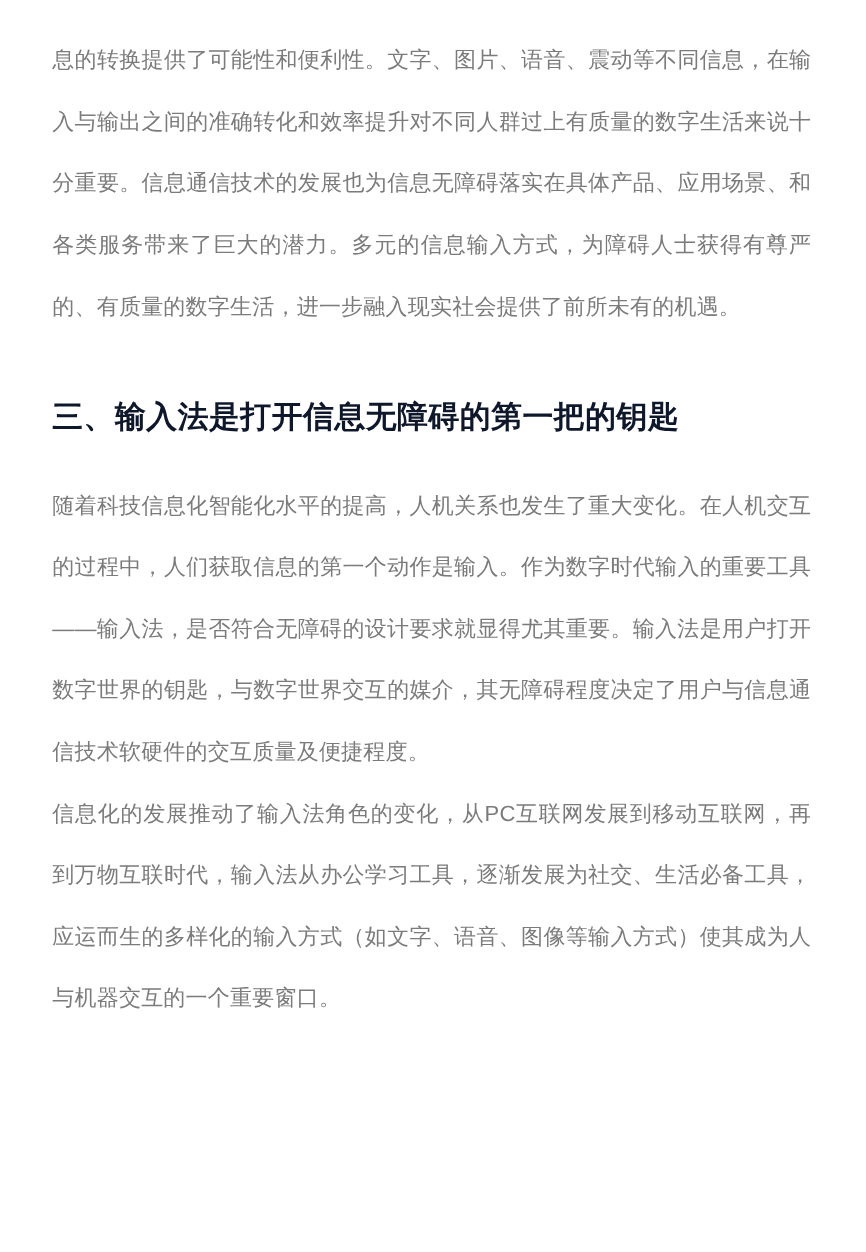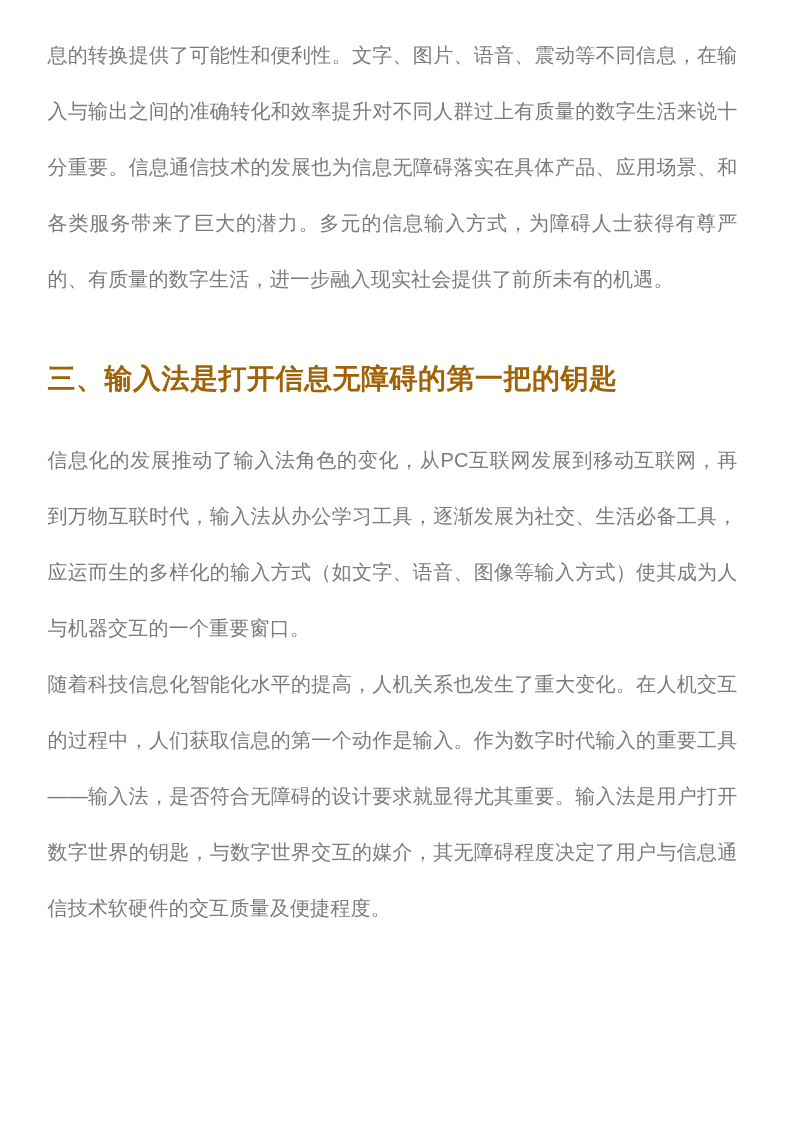--- a/index.html
+++ b/index.html
@@ -25,26 +25,26 @@
     color: #7b7b7b;
     text-align: justify;
     text-justify: inter-ideograph;
     letter-spacing: 0.2px;
   }
   .section-heading {
     margin: 52px 0 34px 0;
     font-size: 28px;
     line-height: 39px;
     font-weight: 700;
-    color: #a16207;
+    color: #0f172a;
     letter-spacing: 0.5px;
     text-align: left;
   }
 </style>
 </head>
 <body>
 
 <div class="page">
   <p class="body-para">息的转换提供了可能性和便利性。文字、图片、语音、震动等不同信息，在输入与输出之间的准确转化和效率提升对不同人群过上有质量的数字生活来说十分重要。信息通信技术的发展也为信息无障碍落实在具体产品、应用场景、和各类服务带来了巨大的潜力。多元的信息输入方式，为障碍人士获得有尊严的、有质量的数字生活，进一步融入现实社会提供了前所未有的机遇。</p>
   <h2 class="section-heading">三、输入法是打开信息无障碍的第一把的钥匙</h2>
+  <p class="body-para">随着科技信息化智能化水平的提高，人机关系也发生了重大变化。在人机交互的过程中，人们获取信息的第一个动作是输入。作为数字时代输入的重要工具——输入法，是否符合无障碍的设计要求就显得尤其重要。输入法是用户打开数字世界的钥匙，与数字世界交互的媒介，其无障碍程度决定了用户与信息通信技术软硬件的交互质量及便捷程度。</p>
   <p class="body-para">信息化的发展推动了输入法角色的变化，从PC互联网发展到移动互联网，再到万物互联时代，输入法从办公学习工具，逐渐发展为社交、生活必备工具，应运而生的多样化的输入方式（如文字、语音、图像等输入方式）使其成为人与机器交互的一个重要窗口。</p>
-  <p class="body-para">随着科技信息化智能化水平的提高，人机关系也发生了重大变化。在人机交互的过程中，人们获取信息的第一个动作是输入。作为数字时代输入的重要工具——输入法，是否符合无障碍的设计要求就显得尤其重要。输入法是用户打开数字世界的钥匙，与数字世界交互的媒介，其无障碍程度决定了用户与信息通信技术软硬件的交互质量及便捷程度。</p>
 </div>
 
 </body></html>

